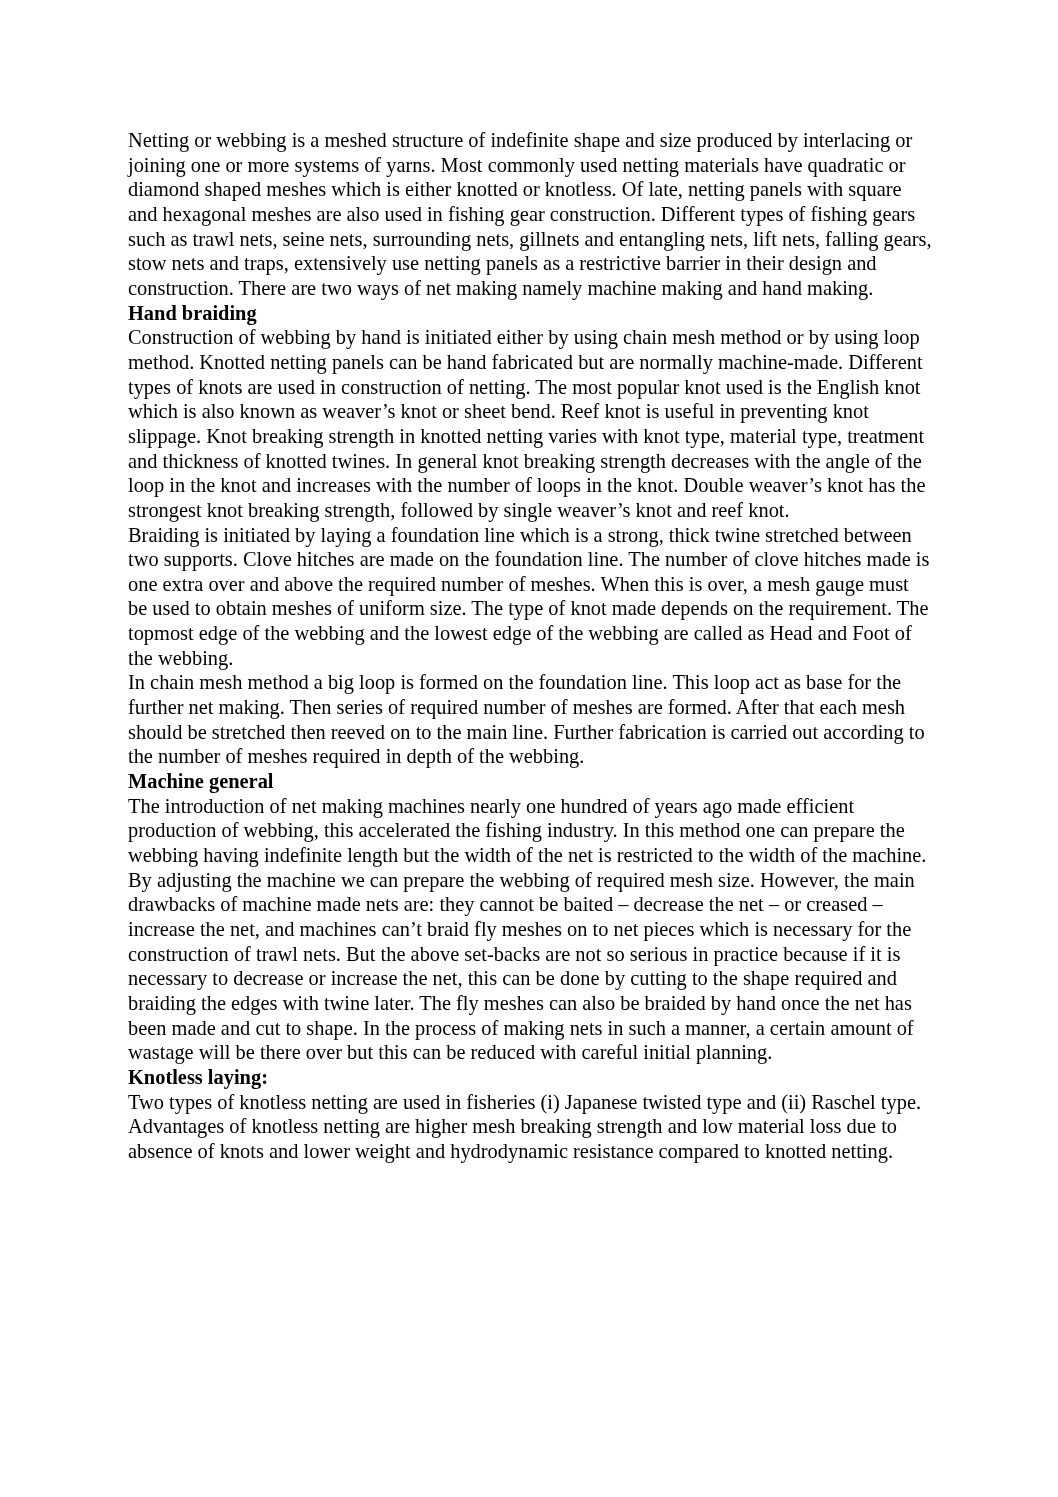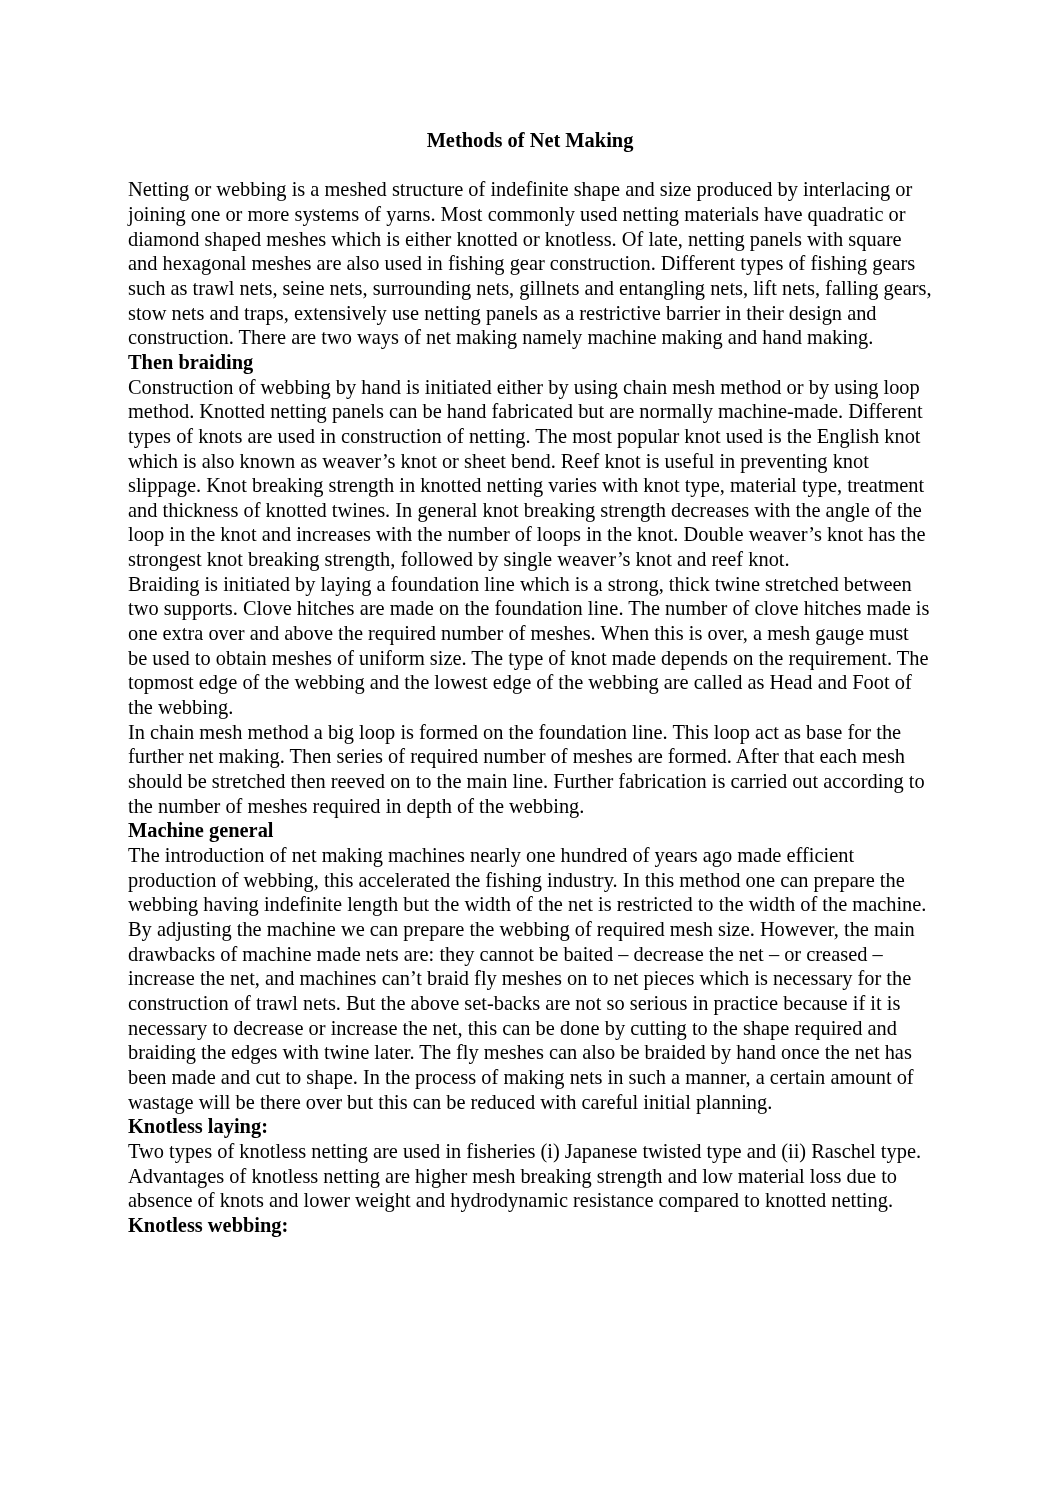--- a/index.html
+++ b/index.html
@@ -37,35 +37,33 @@
   }
   .doc-paragraph {
     margin: 0;
   }
 </style>
 </head>
 <body>
 
 <div class="page">
   <div class="content">
-    <div class="doc-title">Methods of Net Making</div>
 
     <p class="doc-paragraph">Netting or webbing is a meshed structure of indefinite shape and size produced by interlacing or joining one or more systems of yarns. Most commonly used netting materials have quadratic or diamond shaped meshes which is either knotted or knotless. Of late, netting panels with square and hexagonal meshes are also used in fishing gear construction. Different types of fishing gears such as trawl nets, seine nets, surrounding nets, gillnets and entangling nets, lift nets, falling gears, stow nets and traps, extensively use netting panels as a restrictive barrier in their design and construction. There are two ways of net making namely machine making and hand making.</p>
 
-    <div class="doc-heading">Then braiding</div>
+    <div class="doc-heading">Hand braiding</div>
 
     <p class="doc-paragraph">Construction of webbing by hand is initiated either by using chain mesh method or by using loop method. Knotted netting panels can be hand fabricated but are normally machine-made. Different types of knots are used in construction of netting. The most popular knot used is the English knot which is also known as weaver’s knot or sheet bend. Reef knot is useful in preventing knot slippage. Knot breaking strength in knotted netting varies with knot type, material type, treatment and thickness of knotted twines. In general knot breaking strength decreases with the angle of the loop in the knot and increases with the number of loops in the knot. Double weaver’s knot has the strongest knot breaking strength, followed by single weaver’s knot and reef knot.</p>
 
     <p class="doc-paragraph">Braiding is initiated by laying a foundation line which is a strong, thick twine stretched between two supports. Clove hitches are made on the foundation line. The number of clove hitches made is one extra over and above the required number of meshes. When this is over, a mesh gauge must be used to obtain meshes of uniform size. The type of knot made depends on the requirement. The topmost edge of the webbing and the lowest edge of the webbing are called as Head and Foot of the webbing.</p>
 
     <p class="doc-paragraph">In chain mesh method a big loop is formed on the foundation line. This loop act as base for the further net making. Then series of required number of meshes are formed. After that each mesh should be stretched then reeved on to the main line. Further fabrication is carried out according to the number of meshes required in depth of the webbing.</p>
 
     <div class="doc-heading">Machine general</div>
 
     <p class="doc-paragraph">The introduction of net making machines nearly one hundred of years ago made efficient production of webbing, this accelerated the fishing industry. In this method one can prepare the webbing having indefinite length but the width of the net is restricted to the width of the machine. By adjusting the machine we can prepare the webbing of required mesh size. However, the main drawbacks of machine made nets are: they cannot be baited – decrease the net – or creased – increase the net, and machines can’t braid fly meshes on to net pieces which is necessary for the construction of trawl nets. But the above set-backs are not so serious in practice because if it is necessary to decrease or increase the net, this can be done by cutting to the shape required and braiding the edges with twine later. The fly meshes can also be braided by hand once the net has been made and cut to shape. In the process of making nets in such a manner, a certain amount of wastage will be there over but this can be reduced with careful initial planning.</p>
 
     <div class="doc-heading">Knotless laying:</div>
 
     <p class="doc-paragraph">Two types of knotless netting are used in fisheries (i) Japanese twisted type and (ii) Raschel type. Advantages of knotless netting are higher mesh breaking strength and low material loss due to absence of knots and lower weight and hydrodynamic resistance compared to knotted netting.</p>
 
-    <div class="doc-heading">Knotless webbing:</div>
   </div>
 </div>
 
 </body></html>

